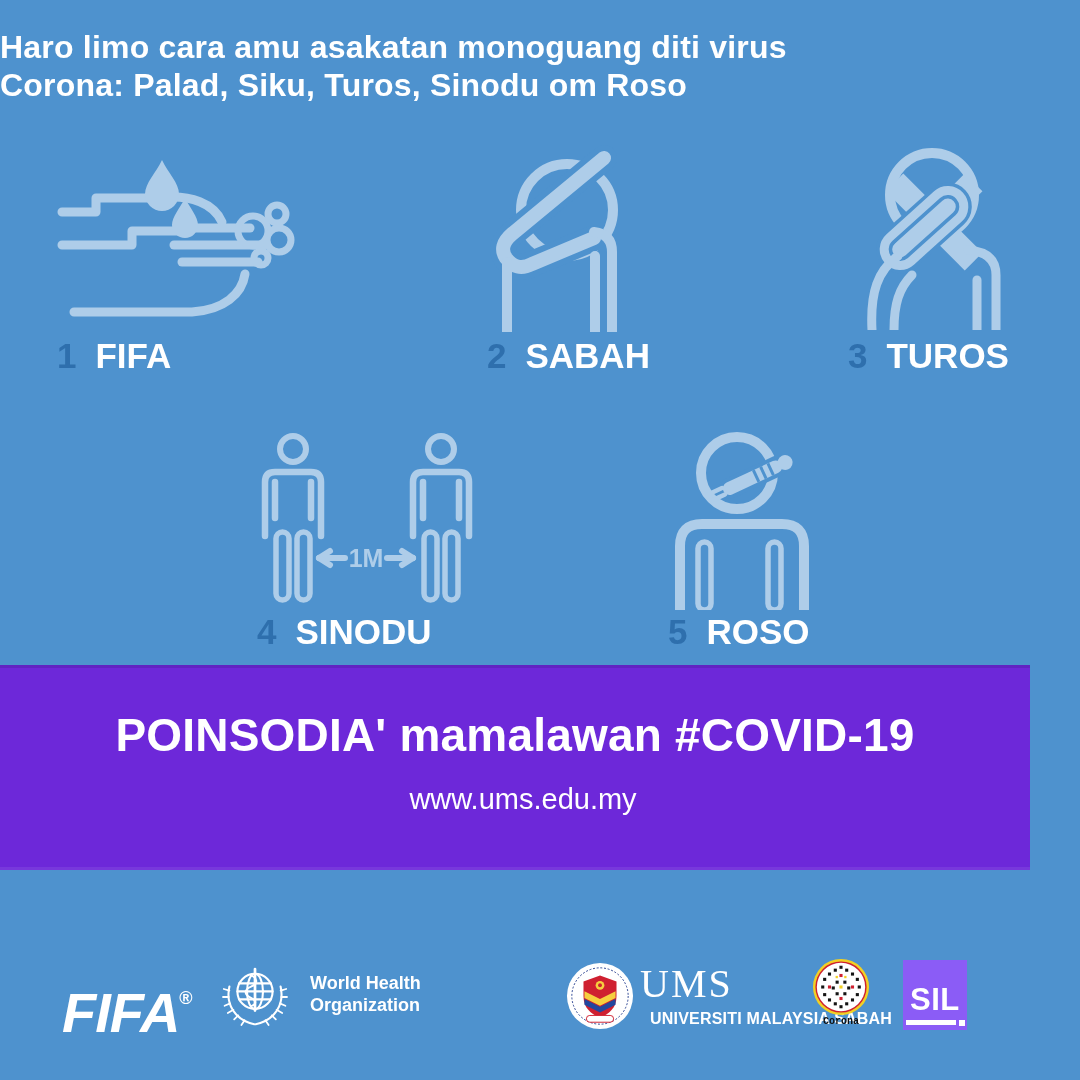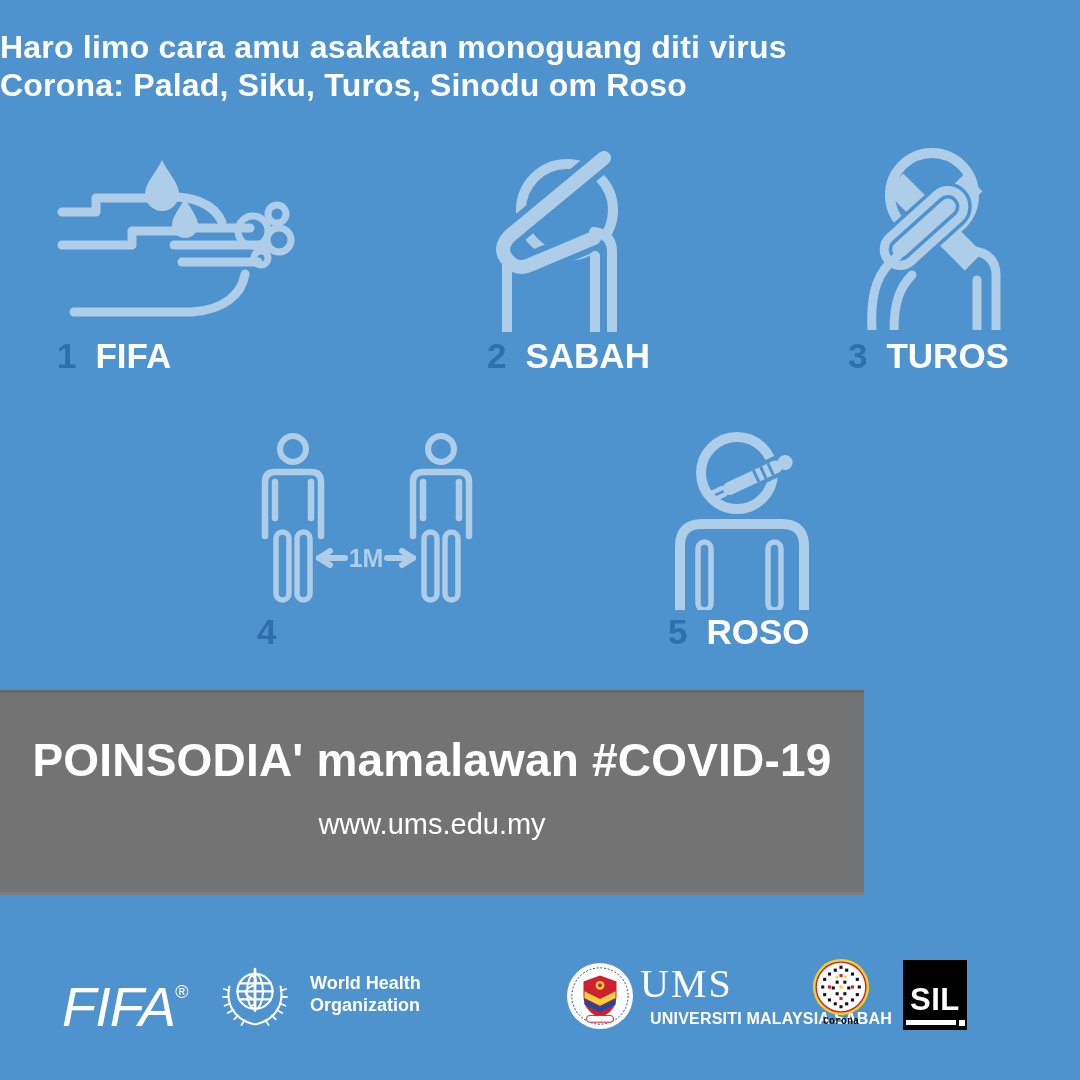--- a/index.html
+++ b/index.html
@@ -7,38 +7,38 @@
           font-family:"Liberation Sans",sans-serif;-webkit-font-smoothing:antialiased;}
   .abs{position:absolute;}
   
   .title{top:28px;left:0;width:1080px;color:#FFFFFF;
          font-weight:bold;font-size:32px;line-height:38px;letter-spacing:.2px;}
   
   .step-label{display:flex;align-items:flex-start;gap:19px;font-weight:bold;
               font-size:35px;line-height:36px;color:#FFFFFF;}
   .step-num{color:#2E6FAD;}
   
-  .band{top:690px;left:0;width:864px;height:205px;background:#737373;
+  .band{top:665px;left:0;width:1030px;height:205px;background:#6d28d9;
         box-shadow:inset 0 3px 0 rgba(0,0,0,.10), inset 0 -3px 0 rgba(255,255,255,.08);}
   .band-headline{top:45px;left:0;width:100%;text-align:center;color:#FFFFFF;
                  font-weight:bold;font-size:46px;line-height:50px;letter-spacing:.2px;}
   .band-site{top:118px;left:0;width:100%;text-align:center;color:#FFFFFF;
-             font-size:29px;line-height:32px;font-weight:normal;}
-  
-  .fifa{top:962px;left:62px;color:#FFFFFF;font-weight:normal;font-style:italic;
-        font-size:56px;line-height:60px;letter-spacing:-1px;}
+             font-size:29px;line-height:32px;font-weight:normal;padding-left:8px;}
+  
+  .fifa{top:962px;left:62px;color:#FFFFFF;font-weight:bold;font-style:italic;
+        font-size:56px;line-height:72px;letter-spacing:-1px;}
   .fifa sup{font-size:18px;font-style:normal;vertical-align:28px;letter-spacing:0;}
   .who-text{top:972px;left:310px;color:#FFFFFF;font-weight:bold;font-size:18px;line-height:22px;}
   .ums-acronym{top:952px;left:640px;color:#FFFFFF;font-family:"Liberation Serif",serif;
                font-weight:normal;font-size:40px;line-height:64px;letter-spacing:2px;}
   .ums-name{top:1013px;left:650px;color:#FFFFFF;font-weight:bold;font-size:16px;
             line-height:12px;letter-spacing:.2px;}
   .boriis-label{top:1016px;left:806px;width:70px;text-align:center;color:#101010;
                 font-family:"Liberation Mono",monospace;font-weight:bold;font-size:10px;line-height:11px;}
-  .sil{top:960px;left:903px;width:64px;height:70px;background:#000000;}
+  .sil{top:960px;left:903px;width:64px;height:70px;background:#8b5cf6;}
   .sil-word{position:absolute;top:24px;left:7px;color:#FFFFFF;font-weight:bold;
             font-size:31px;line-height:32px;letter-spacing:.5px;}
   .sil-bar{position:absolute;left:3px;bottom:5px;width:50px;height:5px;background:#FFFFFF;}
   .sil-dot{position:absolute;right:2px;bottom:4px;width:6px;height:6px;background:#FFFFFF;}
 </style>
 </head>
 <body>
 
 <div class="poster">
 
@@ -162,20 +162,21 @@
   <div class="abs step-label" style="top:338px;left:487px">
     <span class="step-num">2</span>
     <span>SABAH</span>
   </div>
   <div class="abs step-label" style="top:338px;left:848px">
     <span class="step-num">3</span>
     <span>TUROS</span>
   </div>
   <div class="abs step-label" style="top:614px;left:257px">
     <span class="step-num">4</span>
+    <span>SINODU</span>
   </div>
   <div class="abs step-label" style="top:614px;left:668px">
     <span class="step-num">5</span>
     <span>ROSO</span>
   </div>
 
   <div class="abs band">
     <div class="abs band-headline">POINSODIA' mamalawan #COVID-19</div>
     <div class="abs band-site">www.ums.edu.my</div>
   </div>

